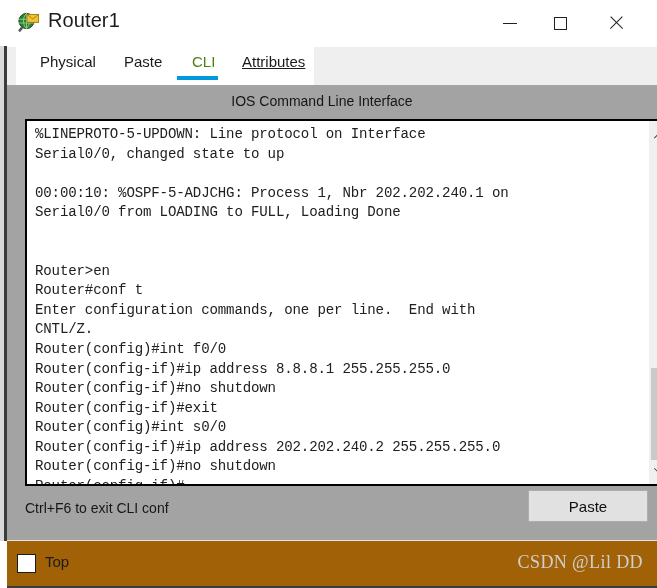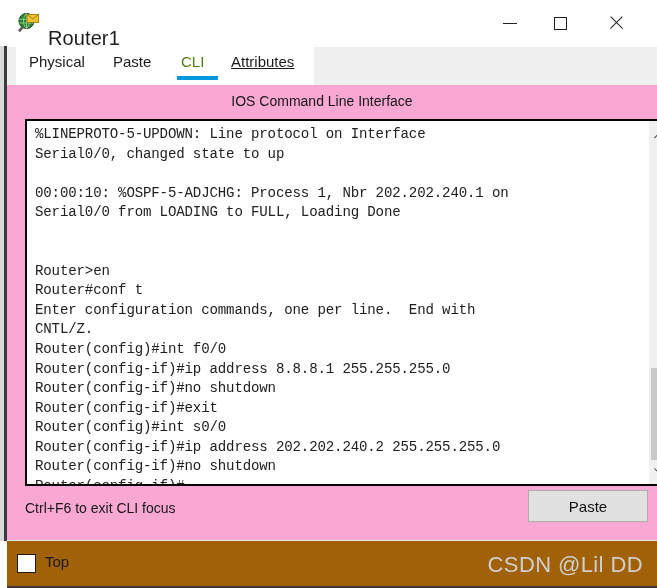--- a/index.html
+++ b/index.html
@@ -57,21 +57,21 @@
     background: #ffffff;
     border-bottom: 1px solid #ffffff;
   }
   .title-icon {
     position: absolute;
     left: 9px; top: 11px;
     width: 24px; height: 24px;
   }
   .title-text {
     position: absolute;
-    left: 41px; top: 27px;
+    left: 41px; top: 9px;
     font-size: 20px;
     color: #1d1d1d;
     letter-spacing: 0.1px;
     white-space: nowrap;
   }
   .win-btn {
     position: absolute;
     top: 0;
     width: 46px;
     height: 46px;
@@ -119,36 +119,37 @@
     background: #ffffff;
   }
   .tab {
     position: absolute;
     top: 6px;
     font-size: 15px;
     color: #1b1b1b;
     white-space: nowrap;
     padding-bottom: 6px;
     cursor: default;
+    margin-left: 11px;
   }
   .tab.t0 { left: 22px; }
   .tab.t1 { left: 106px; }
   .tab.t2 { left: 174px; color: #4d7c0f; }
   .tab.t3 { left: 224px; text-decoration: underline; }
   .tab-underline {
     position: absolute;
     left: 170px; top: 29px;
     width: 41px; height: 4px;
     background: #0099de;
   }
 
   
   .content {
     position: relative;
-    background: #f9a8d4;
+    background: #a3a3a3;
     height: 504px;
   }
   .panel-title {
     position: absolute;
     left: 0; top: 8px;
     width: 630px;
     text-align: center;
     font-size: 14px;
     color: #161616;
   }
@@ -260,24 +261,25 @@
   }
   .chk-label {
     position: absolute;
     left: 38px; top: 12px;
     font-size: 15px;
     color: #1b1b1b;
   }
   .watermark {
     position: absolute;
     right: 14px; top: 11px;
-    font-size: 22px;
+    font-size: 18px;
     color: #cfcfcf;
     letter-spacing: 0.4px;
     white-space: nowrap;
+    font-family: Liberation Serif, serif;
   }
   .bottom-rule {
     position: absolute;
     left: 0; bottom: 0;
     width: 650px; height: 2px;
     background: #3b3b3b;
   }
 </style>
 </head>
 <body>
@@ -356,21 +358,21 @@
           <div class="sb-btn up">
             <span class="chev up"></span>
           </div>
           <div class="sb-thumb"></div>
           <div class="sb-btn down">
             <span class="chev down"></span>
           </div>
         </div>
       </div>
 
-      <div class="hint">Ctrl+F6 to exit CLI focus</div>
+      <div class="hint">Ctrl+F6 to exit CLI conf</div>
       <div class="btn paste">Paste</div>
     </div>
 
     <div class="bottombar">
       <div class="chk-box"></div>
       <div class="chk-label">Top</div>
       <div class="watermark">CSDN @Lil DD</div>
       <div class="bottom-rule"></div>
     </div>
 

